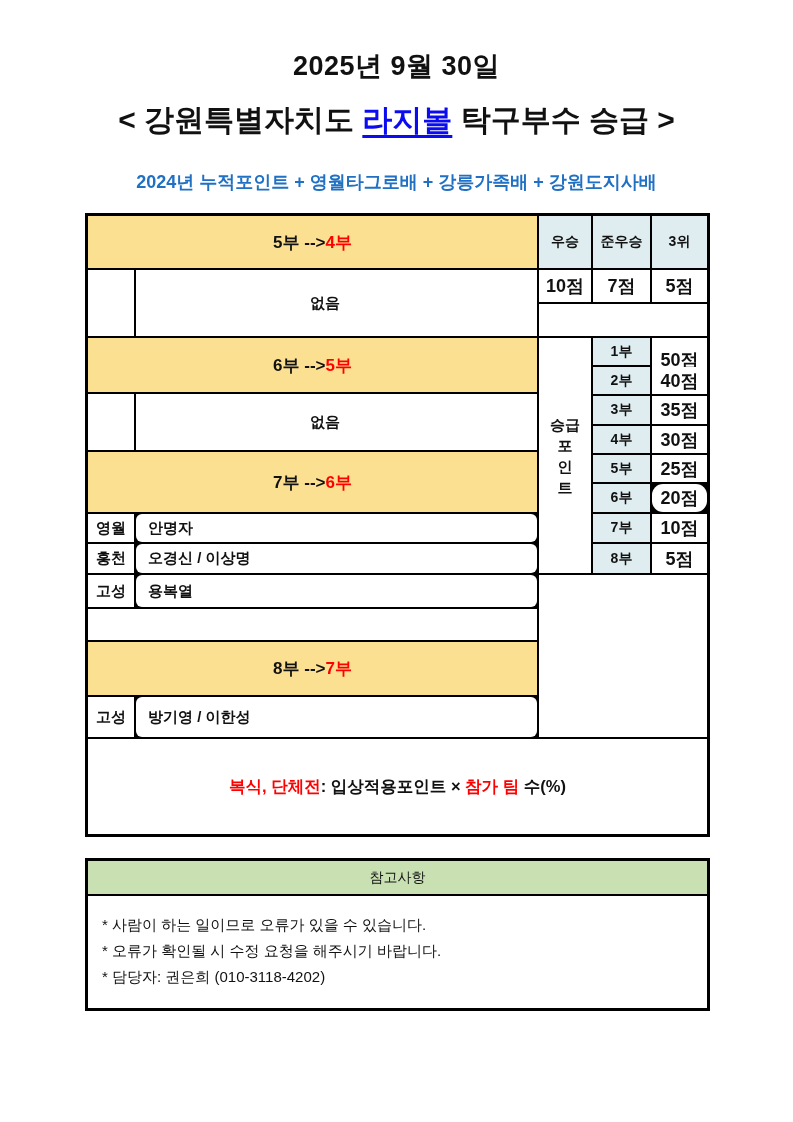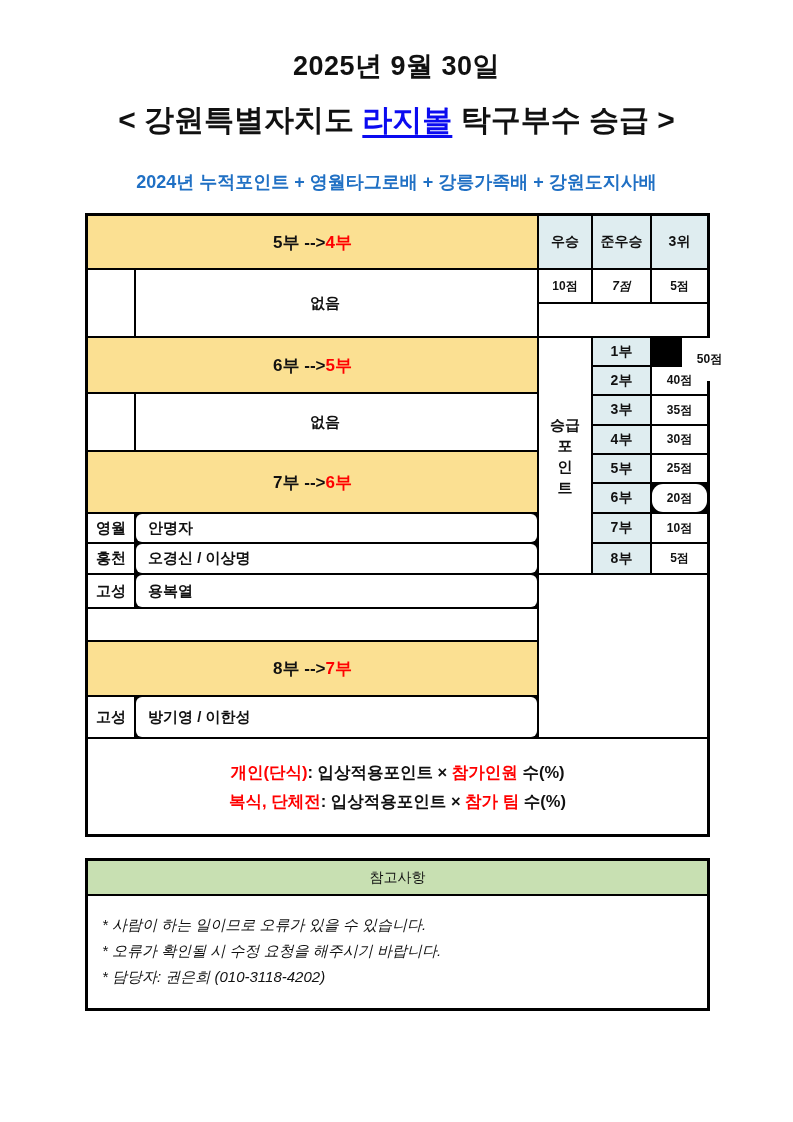--- a/index.html
+++ b/index.html
@@ -40,32 +40,31 @@
     position: absolute; left: 85px; top: 858px;
     width: 625px; height: 153px; background: #000;
   }
   .cell {
     position: absolute; background: #fff;
     display: flex; align-items: center; justify-content: center;
     font-weight: bold; font-size: 15px; color: #111;
   }
   .cell.yellow { background: #fbe092; font-size: 17px; }
   .cell.blue   { background: #dfedf0; font-size: 14px; }
-  .cell.small  { font-size: 12px; }
+  .cell.small  { font-size: 18px; }
   .cell.name   { justify-content: flex-start; padding-left: 12px; border-radius: 6px; }
   .cell.noeum  { justify-content: center; padding-right: 23px; }
   .cell .red   { color: #ff0000; }
   .vlabel { flex-direction: column; line-height: 21px; font-size: 15px; }
   .formula-cell { flex-direction: column; font-size: 16.5px; line-height: 29px; }
   .notes-header { background: #c8e0b2; font-weight: normal; font-size: 14px; }
   .notes-body {
     flex-direction: column; align-items: flex-start; justify-content: flex-start;
     font-weight: normal; font-size: 15px; line-height: 26px;
     padding: 16px 0 5px 14px;
-    font-style: italic;
   }
 </style>
 </head>
 <body>
 
 <div class="page">
 
   <div class="doc-date">2025년 9월 30일</div>
 
   <div class="doc-title"><span>&lt; 강원특별자치도 </span><span class="hl">라지볼</span><span> 탁구부수 승급 &gt;</span></div>
@@ -106,42 +105,41 @@
      7부 --&gt;
     <div class="cell yellow" style="left:3px;top:429px;width:449px;height:53px;">
         <span>8부 --&gt; </span>
         <span class="red">7부</span>
       </div>
     <div class="cell" style="left:3px;top:484px;width:46px;height:40px;">고성</div>
     <div class="cell name" style="left:51px;top:484px;width:401px;height:40px;">방기영 / 이한성</div>
 
     
     <div class="cell formula-cell" style="left:3px;top:526px;width:619px;height:95px;">
-      <div><span class="red">개인(단식)</span><span>: 입상적용포인트 × </span><span class="red">참가인원</span><span> 수(%)</span></div>
       <div><span class="red">복식, 단체전</span><span>: 입상적용포인트 × </span><span class="red">참가 팀</span><span> 수(%)</span></div>
     </div>
 
     
     <div class="cell blue" style="left:454px;top:3px;width:52px;height:52px;">우승</div>
     <div class="cell blue" style="left:508px;top:3px;width:57px;height:52px;">준우승</div>
     <div class="cell blue" style="left:567px;top:3px;width:55px;height:52px;">3위</div>
     <div class="cell small" style="left:454px;top:57px;width:52px;height:32px;">10점</div>
-    <div class="cell small" style="left:508px;top:57px;width:57px;height:32px;font-style:italic;">7점</div>
+    <div class="cell small" style="left:508px;top:57px;width:57px;height:32px;">7점</div>
     <div class="cell small" style="left:567px;top:57px;width:55px;height:32px;">5점</div>
     <div class="cell" style="left:454px;top:91px;width:168px;height:32px;"></div>
 
     
     <div class="cell vlabel" style="left:454px;top:125px;width:52px;height:235px;">
       <div>승급</div>
       <div>포</div>
       <div>인</div>
       <div>트</div>
     </div>
     <div class="cell blue" style="left:508px;top:125px;width:57px;height:27px;">1부</div>
-    <div class="cell small" style="left:567px;top:125px;width:55px;height:43px;margin-left:30px;">50점</div>
+    <div class="cell small" style="left:567px;top:125px;width:55px;height:43px;">50점</div>
     <div class="cell blue" style="left:508px;top:154px;width:57px;height:27px;">2부</div>
     <div class="cell small" style="left:567px;top:154px;width:55px;height:27px;">40점</div>
     <div class="cell blue" style="left:508px;top:183px;width:57px;height:28px;">3부</div>
     <div class="cell small" style="left:567px;top:183px;width:55px;height:28px;">35점</div>
     <div class="cell blue" style="left:508px;top:213px;width:57px;height:27px;">4부</div>
     <div class="cell small" style="left:567px;top:213px;width:55px;height:27px;">30점</div>
     <div class="cell blue" style="left:508px;top:242px;width:57px;height:27px;">5부</div>
     <div class="cell small" style="left:567px;top:242px;width:55px;height:27px;">25점</div>
     <div class="cell blue" style="left:508px;top:271px;width:57px;height:28px;">6부</div>
     <div class="cell small" style="left:567px;top:271px;width:55px;height:28px;border-radius:11px;">20점</div>

